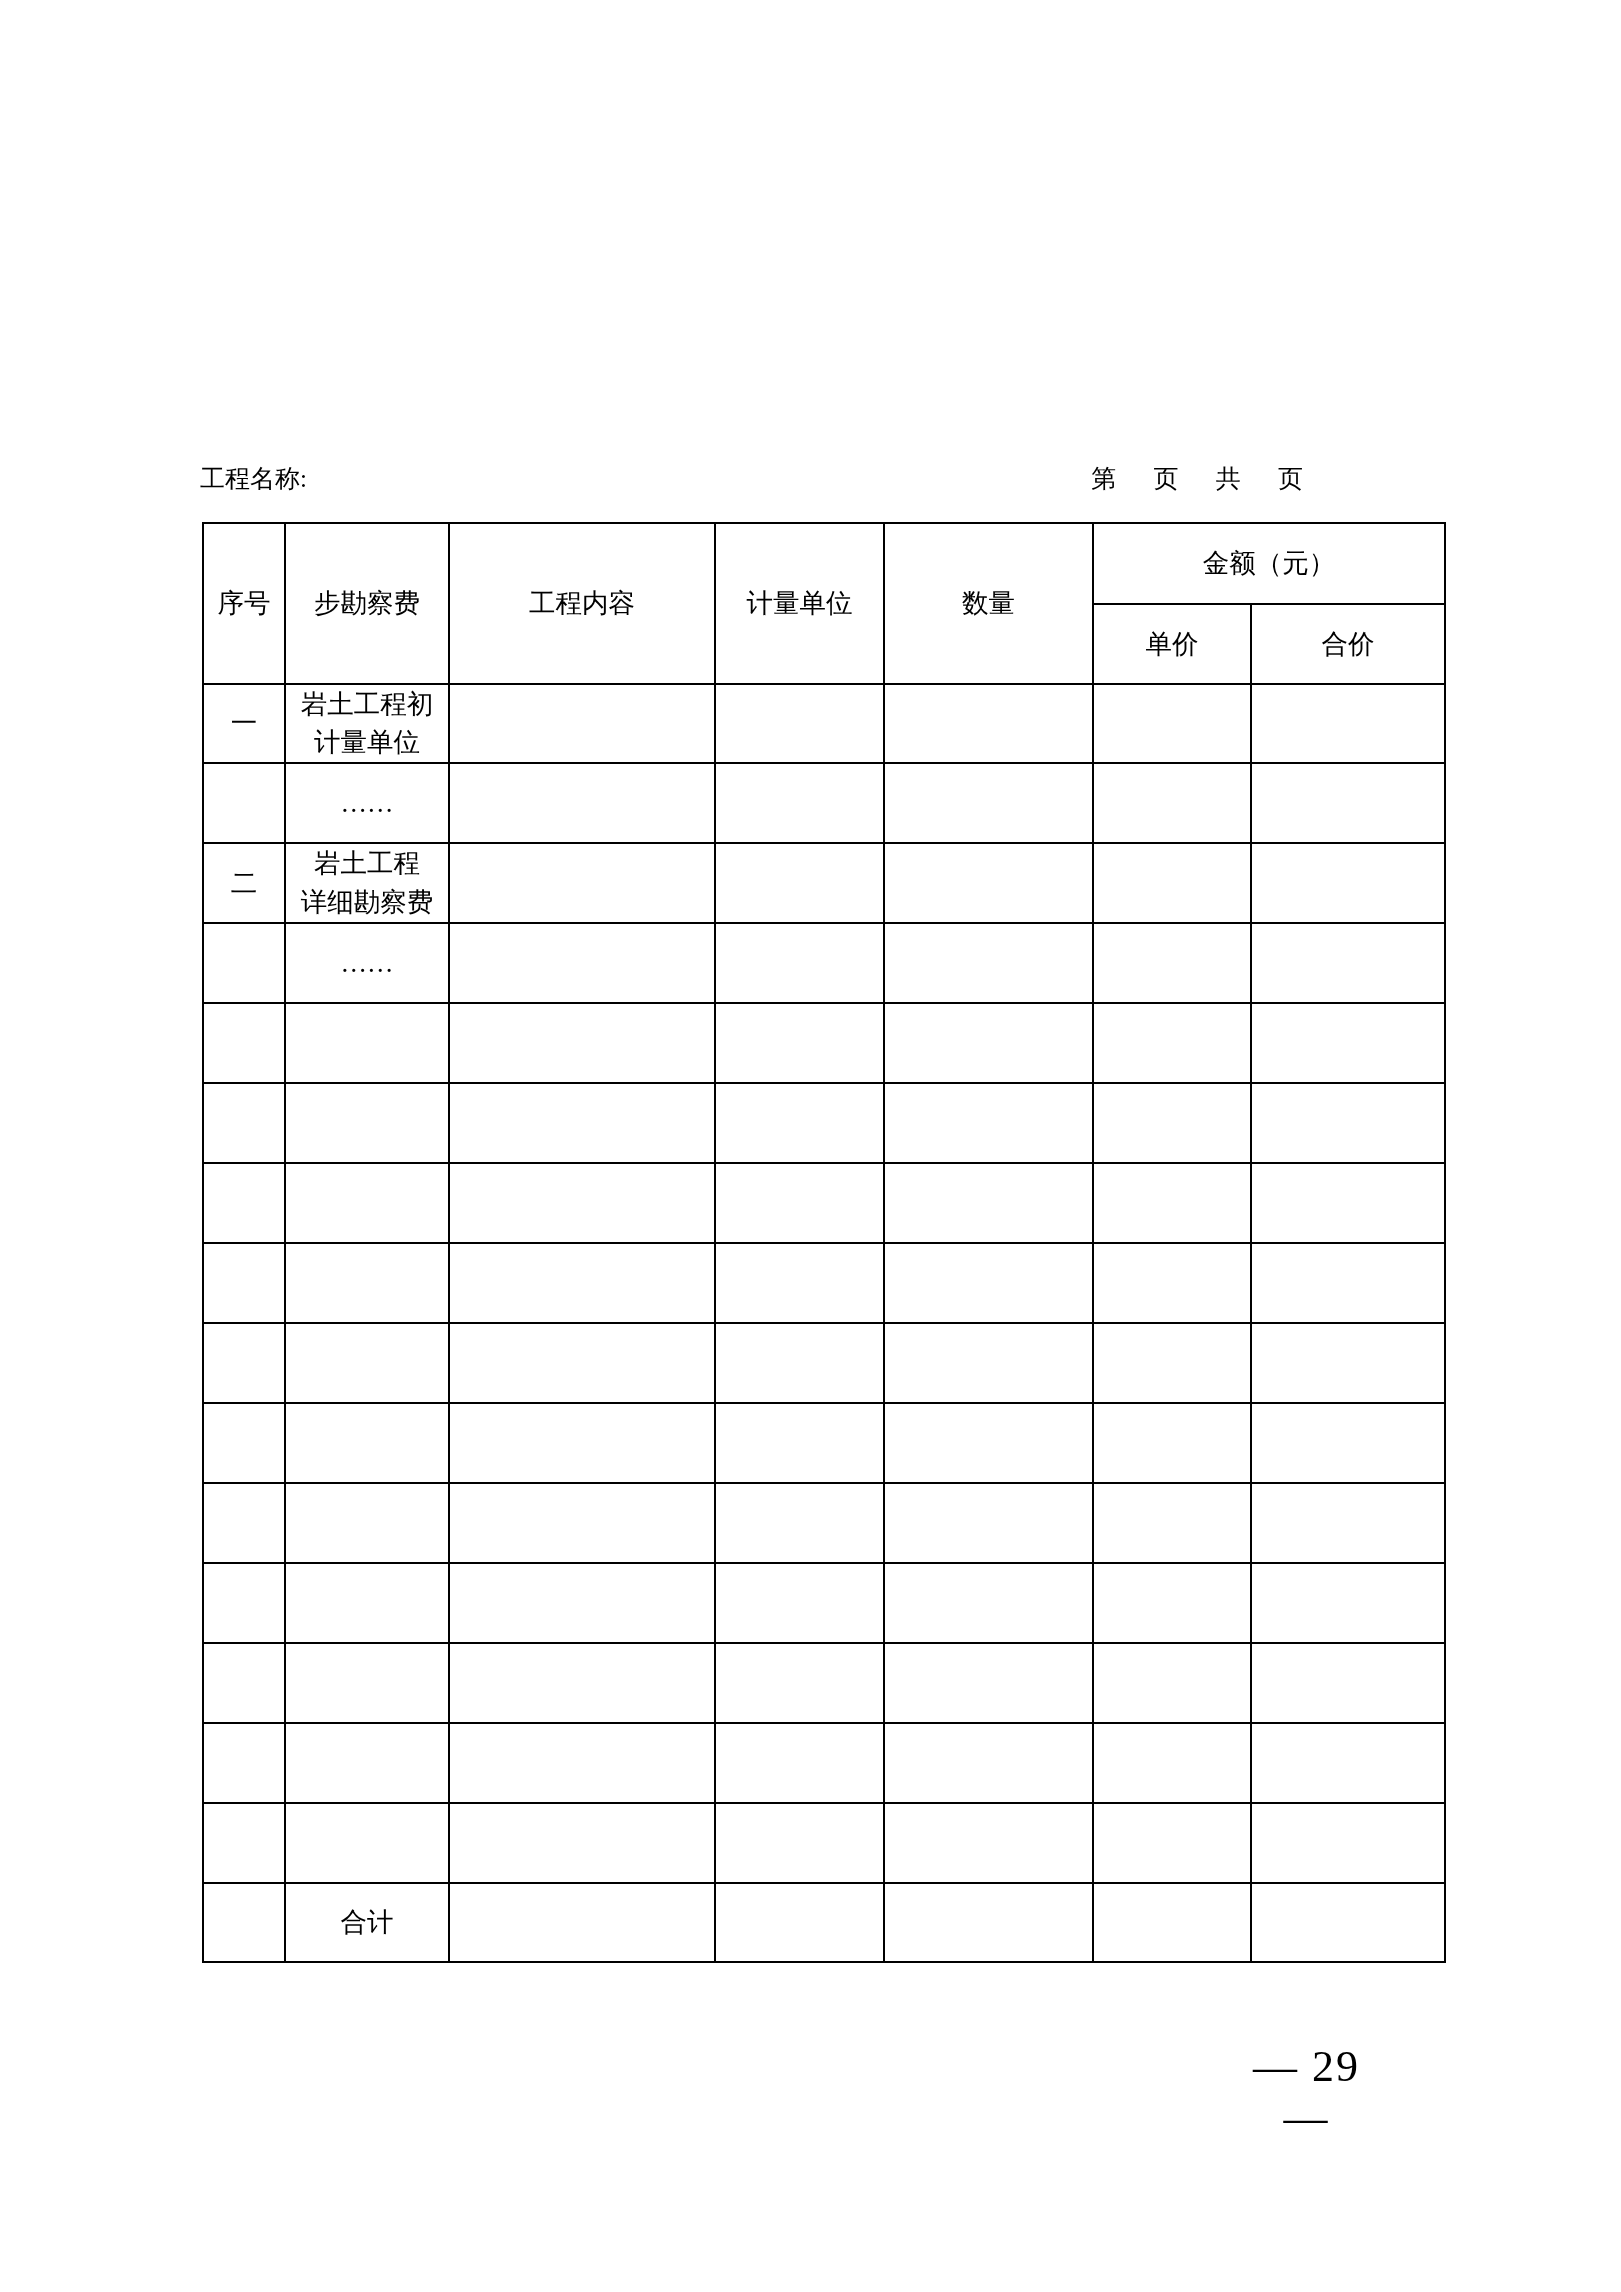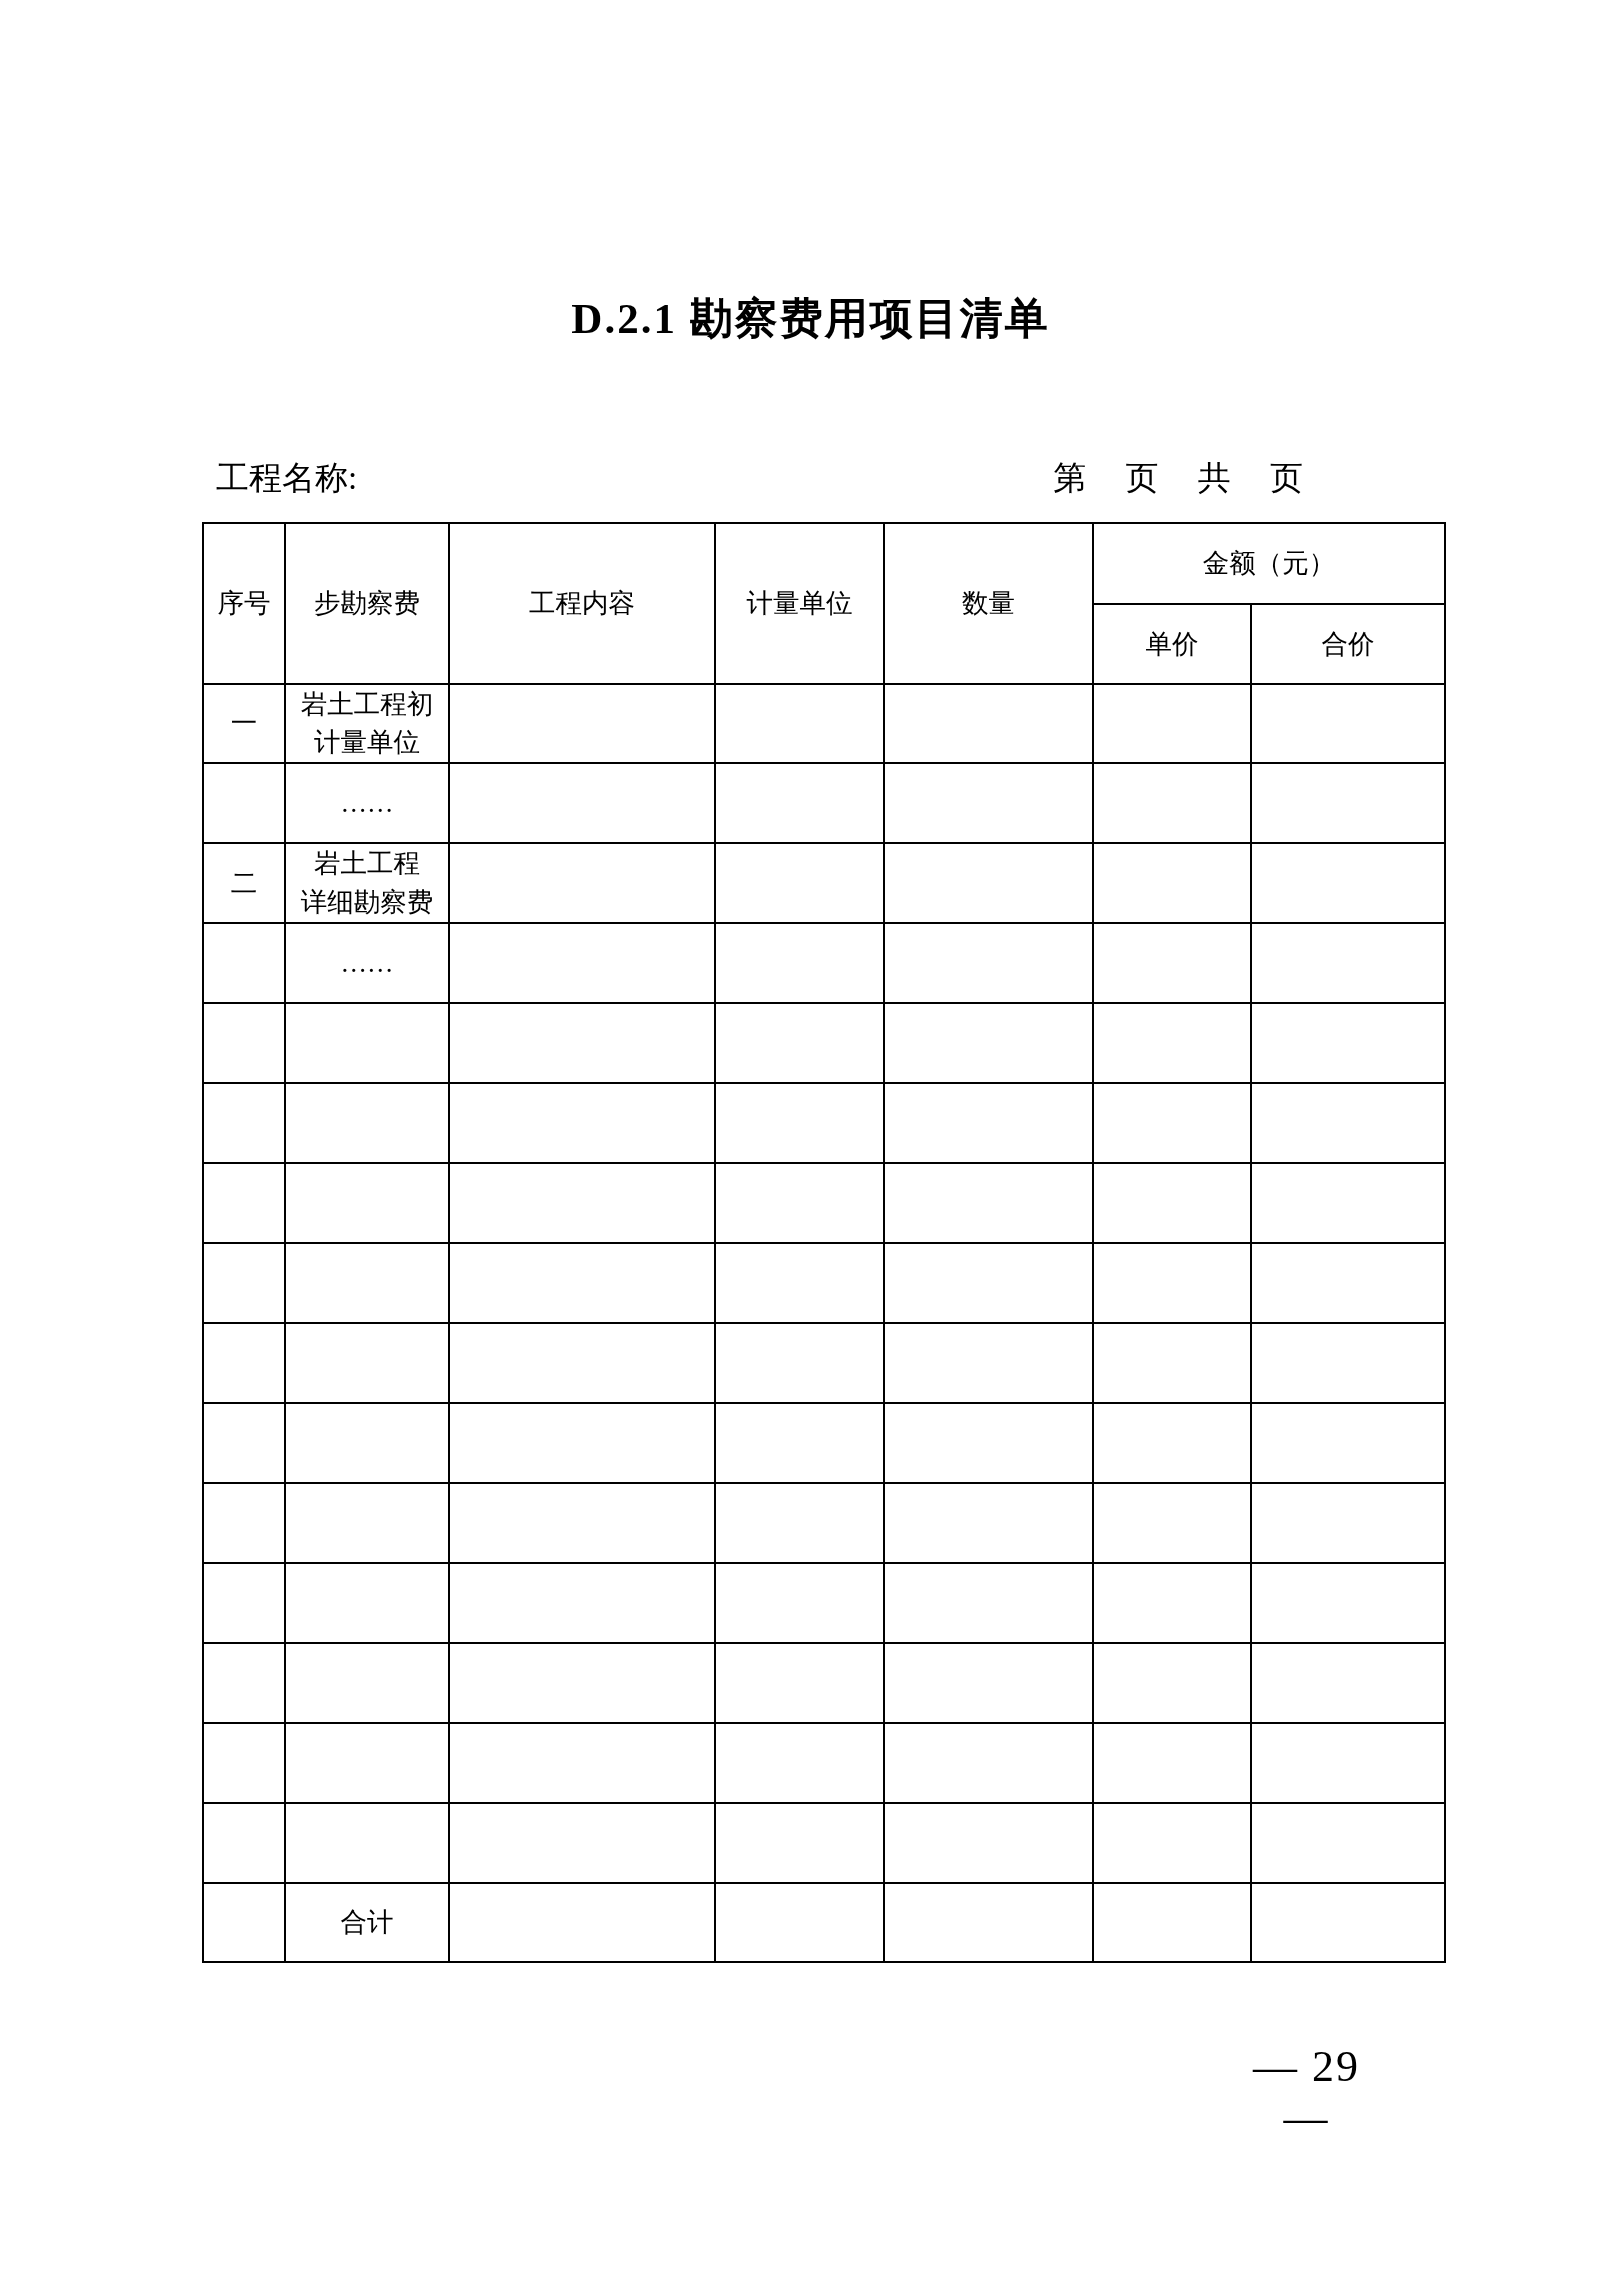--- a/index.html
+++ b/index.html
@@ -20,26 +20,26 @@
     width: 100%;
     text-align: center;
     font-size: 43px;
     font-weight: bold;
     letter-spacing: 2px;
     line-height: 1.25;
   }
   .meta-row {
     position: absolute;
     top: 459px;
-    left: 216px;
+    left: 200px;
     right: 318px;
     display: flex;
     justify-content: space-between;
     align-items: baseline;
-    font-size: 33px;
+    font-size: 25px;
     line-height: 39px;
   }
   .pagination { word-spacing: 31px; }
   table.listing {
     position: absolute;
     left: 202px;
     top: 522px;
     width: 1241px;
     border-collapse: collapse;
     table-layout: fixed;
@@ -69,21 +69,20 @@
     text-align: center;
     font-size: 44px;
     letter-spacing: 2px;
   }
 </style>
 </head>
 <body>
 
 <div class="page">
 
-  <div class="doc-title">D.2.1 勘察费用项目清单</div>
 
   <div class="meta-row">
     <span>工程名称:</span>
     <span class="pagination">第 页 共 页</span>
   </div>
 
   <table class="listing">
     <colgroup>
       <col style="width:82px">
       <col style="width:164px">

